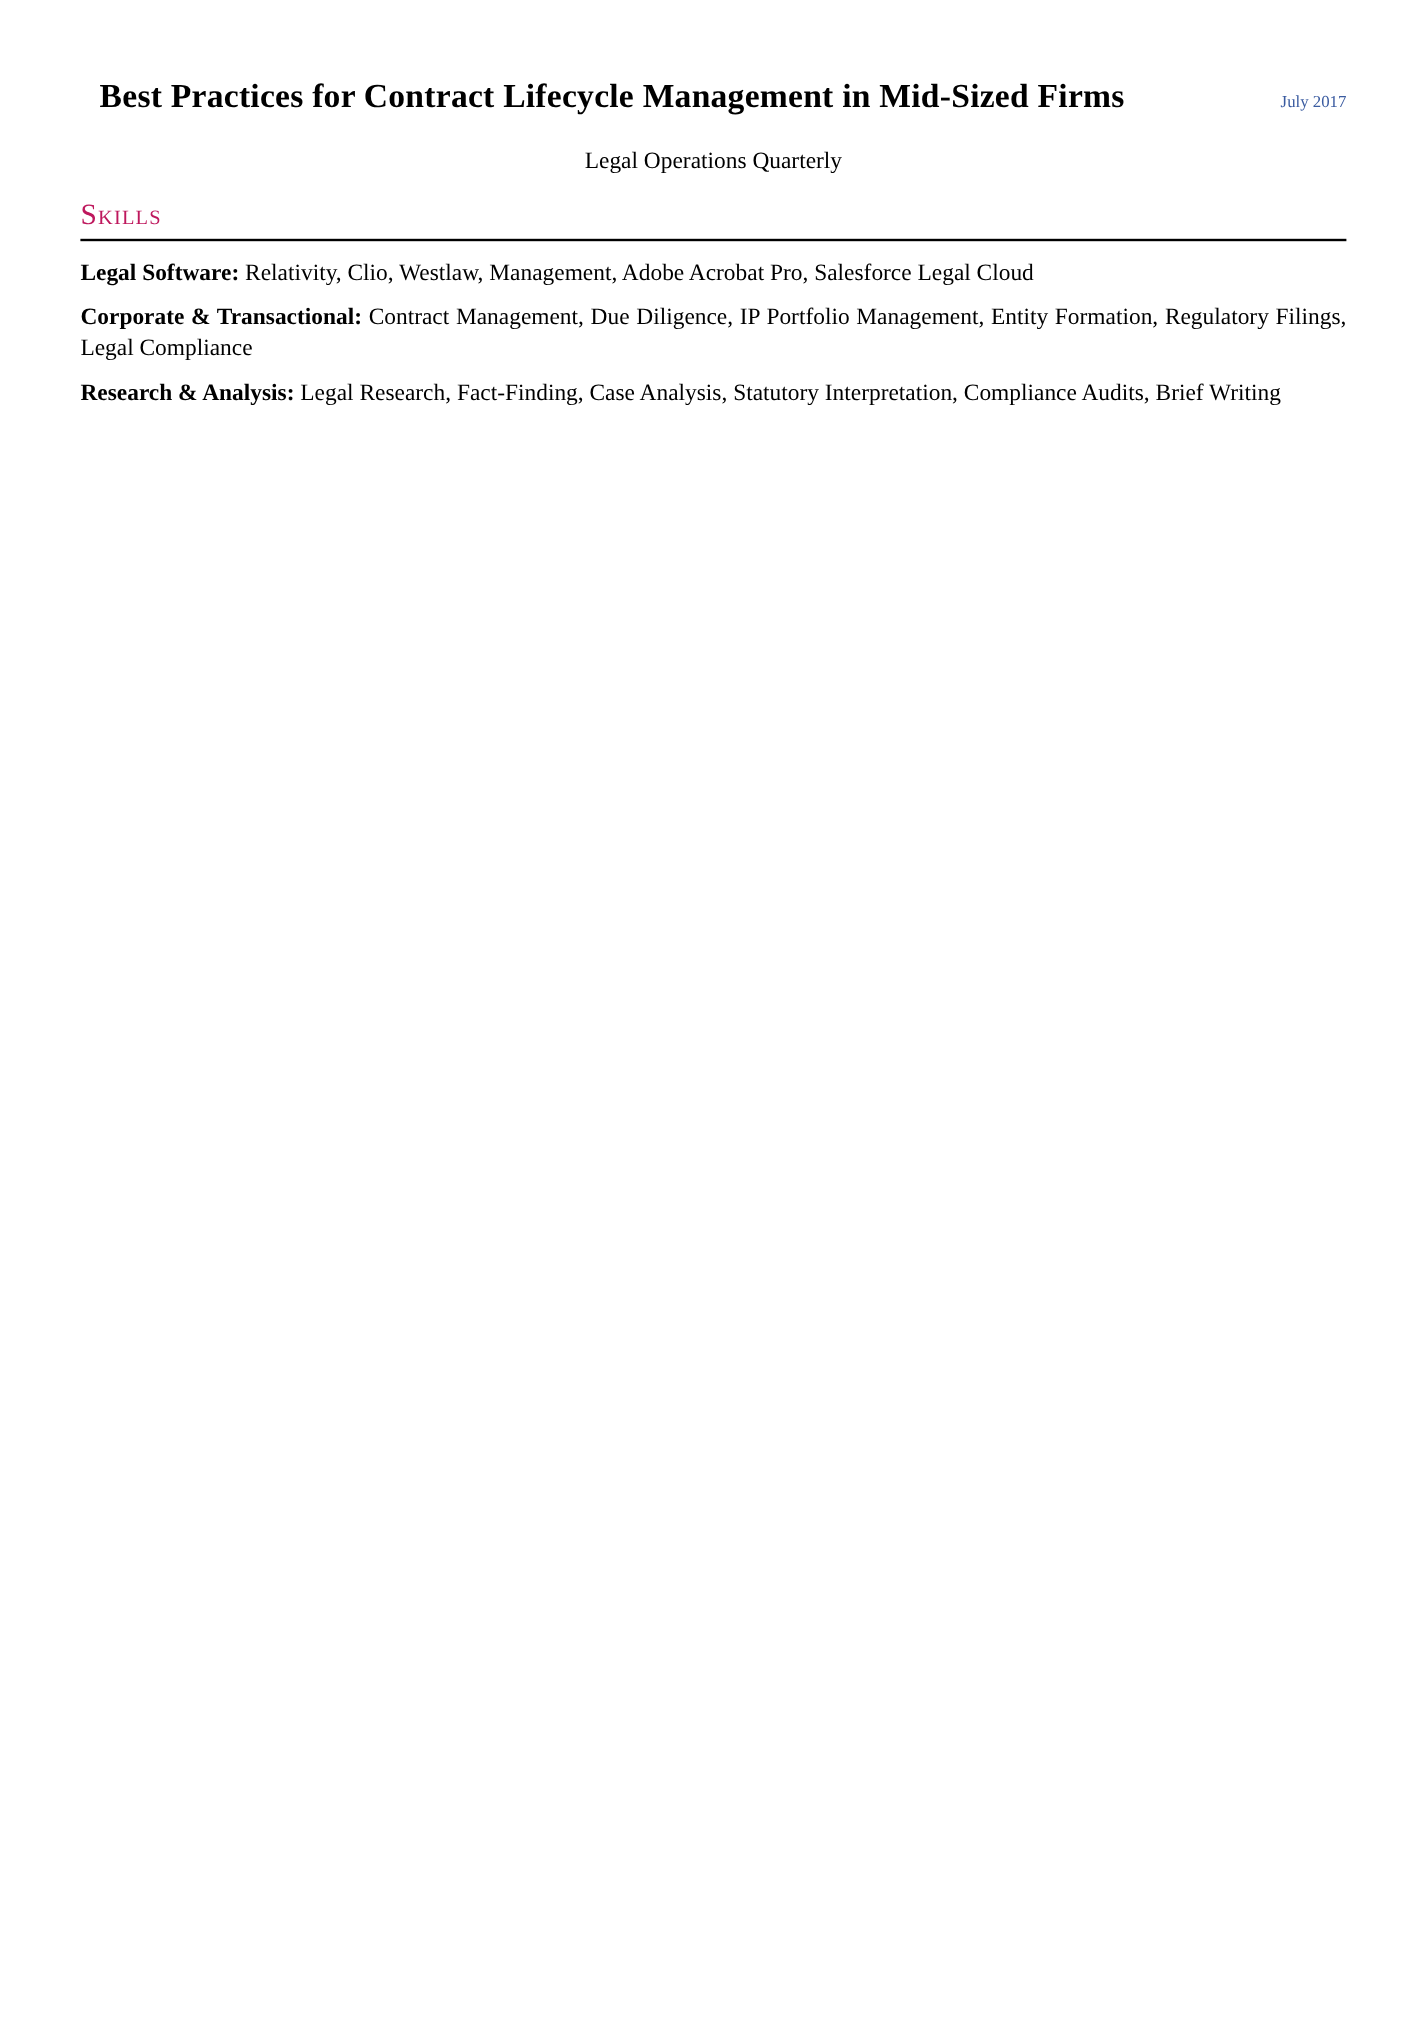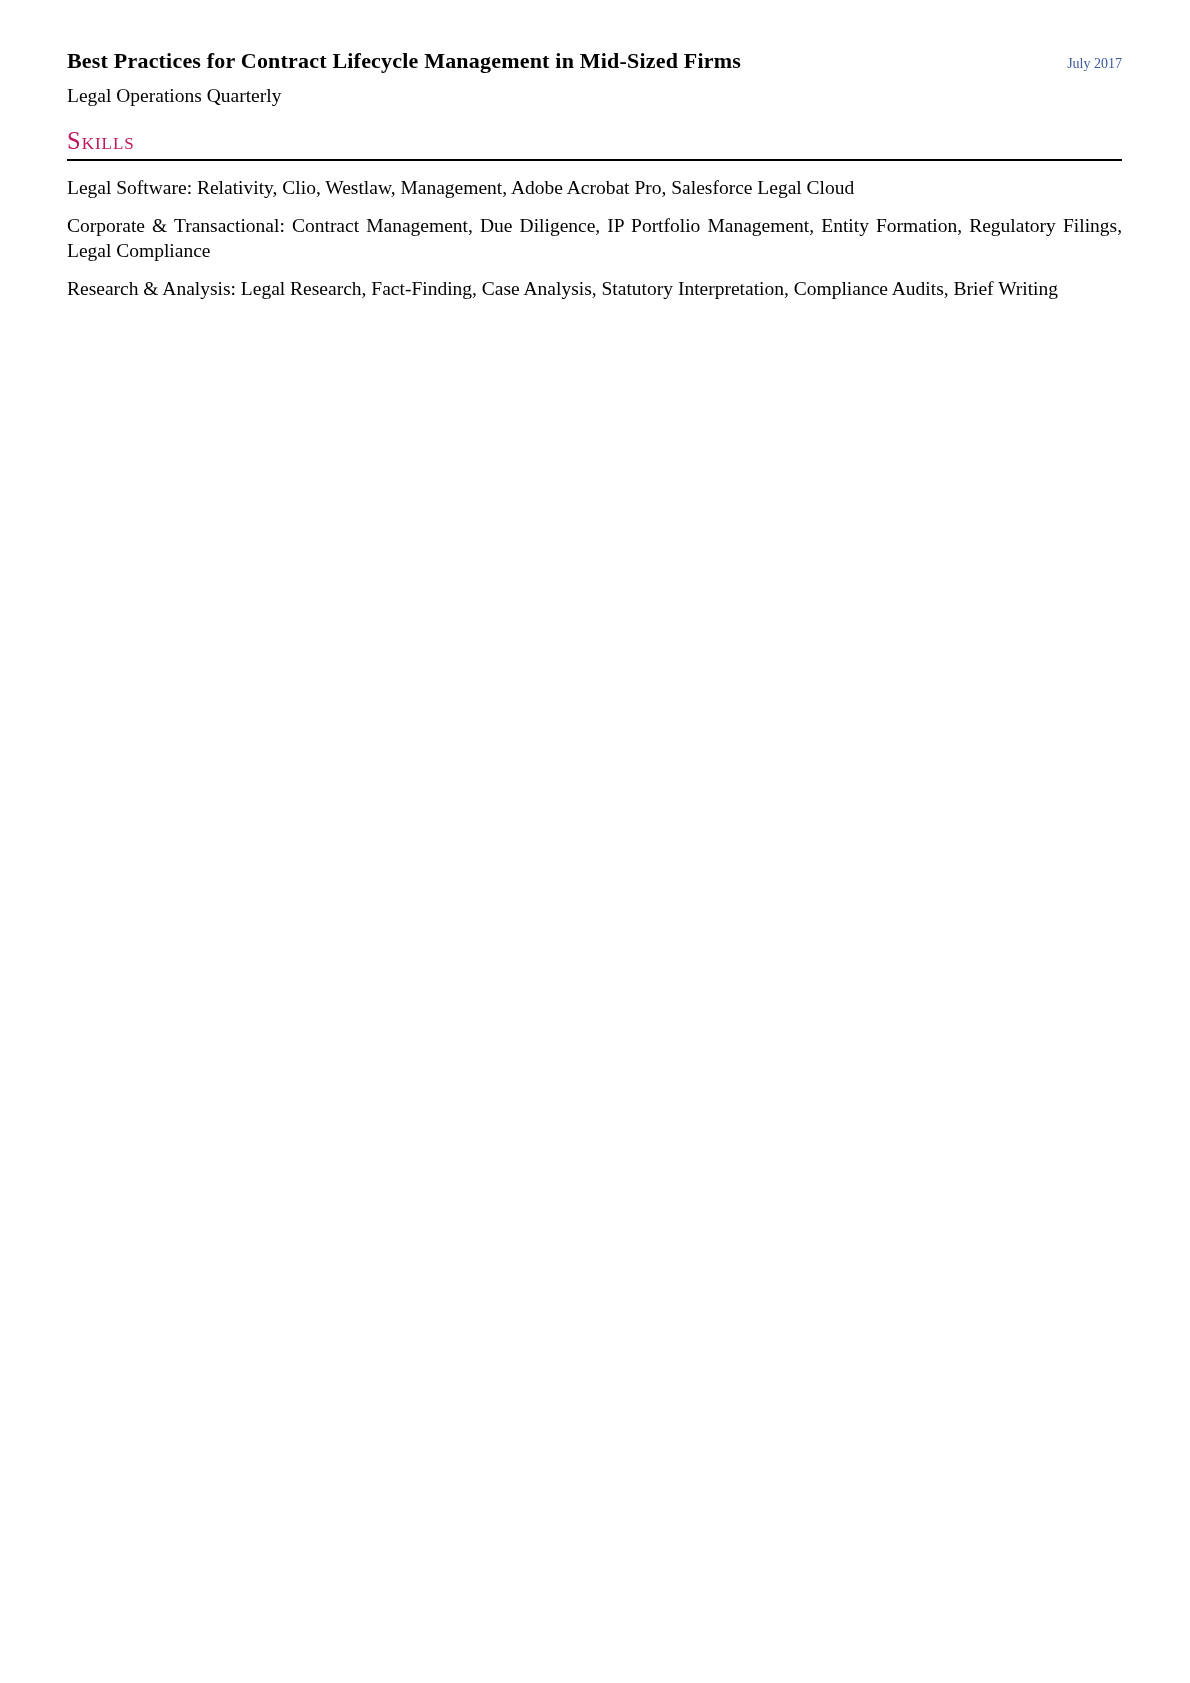--- a/index.html
+++ b/index.html
@@ -20,41 +20,42 @@
     overflow: hidden;
   }
 
   .title-row {
     display: flex;
     justify-content: space-between;
     align-items: baseline;
   }
 
   .doc-title {
-    font-size: 22px;
+    font-size: 28px;
     font-weight: bold;
-    margin: 0;
+    margin: 16px;
     line-height: 1.25;
     letter-spacing: 0.2px;
   }
 
   .doc-date {
     font-size: 14px;
     color: #3a5ba0;
     white-space: nowrap;
   }
 
   .doc-author {
     font-size: 19.5px;
     margin-top: 11px;
   }
 
   .doc-publication {
     font-size: 19.5px;
     margin-top: 10px;
+    text-align: center;
   }
 
   .section-heading {
     font-size: 24.5px;
     font-variant: small-caps;
     font-weight: 500;
     letter-spacing: 1px;
     color: #be185d;
     margin: 21px 0 0 0;
     line-height: 1.1;
@@ -68,21 +69,21 @@
   }
 
   .skill {
     font-size: 19.5px;
     line-height: 25.5px;
     text-align: justify;
     margin: 12px 0 0 0;
   }
   .skill:first-of-type { margin-top: 14px; }
 
-  .skill-label { font-weight: normal; }
+  .skill-label { font-weight: bold; }
 </style>
 </head>
 <body>
 
 <div class="page">
 
   <header>
     <div class="title-row">
       <h1 class="doc-title">Best Practices for Contract Lifecycle Management in Mid-Sized Firms</h1>
       <span class="doc-date">July 2017</span>

